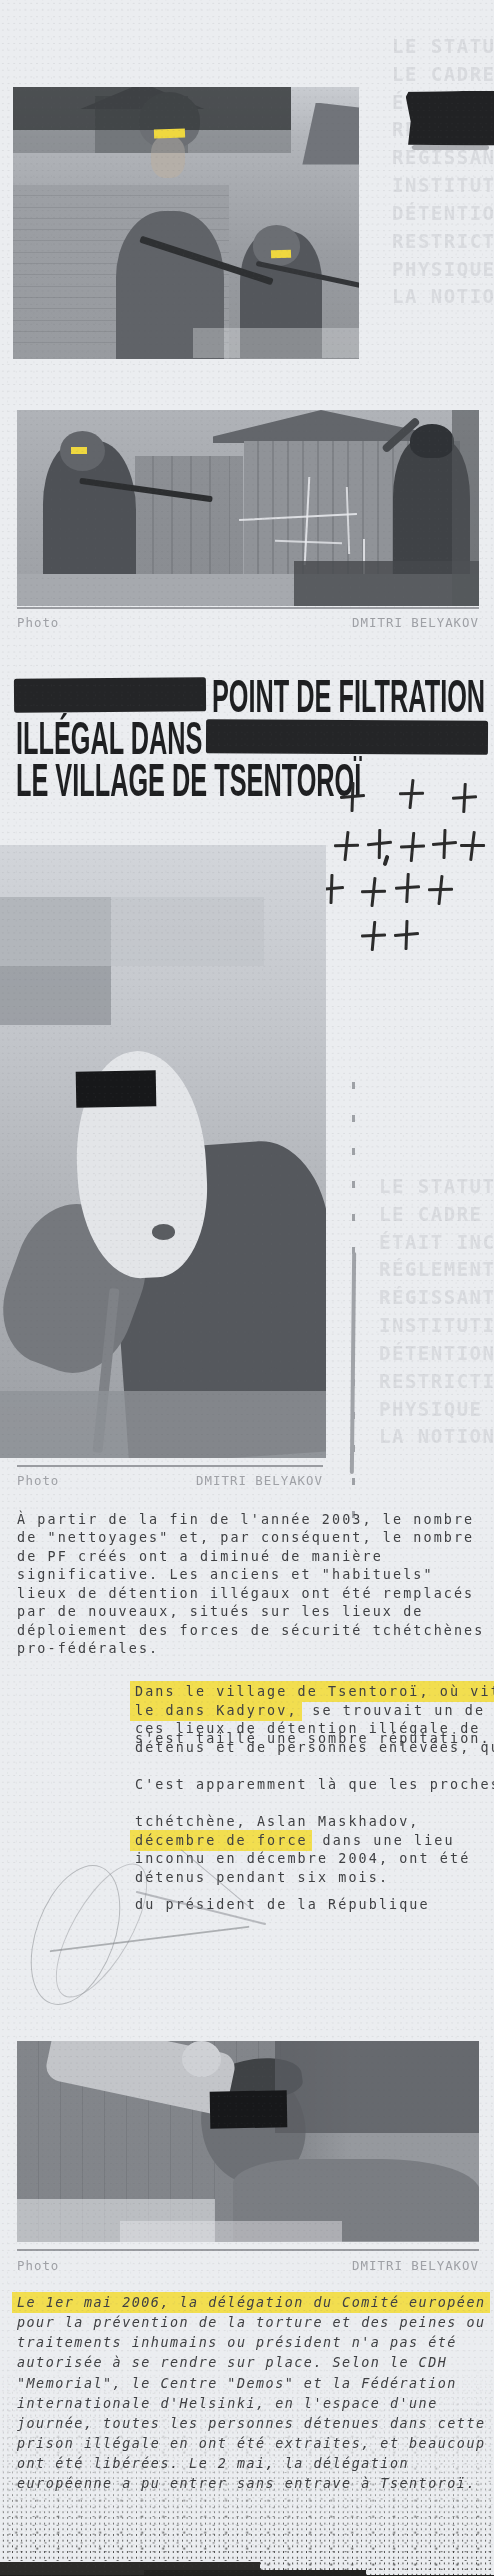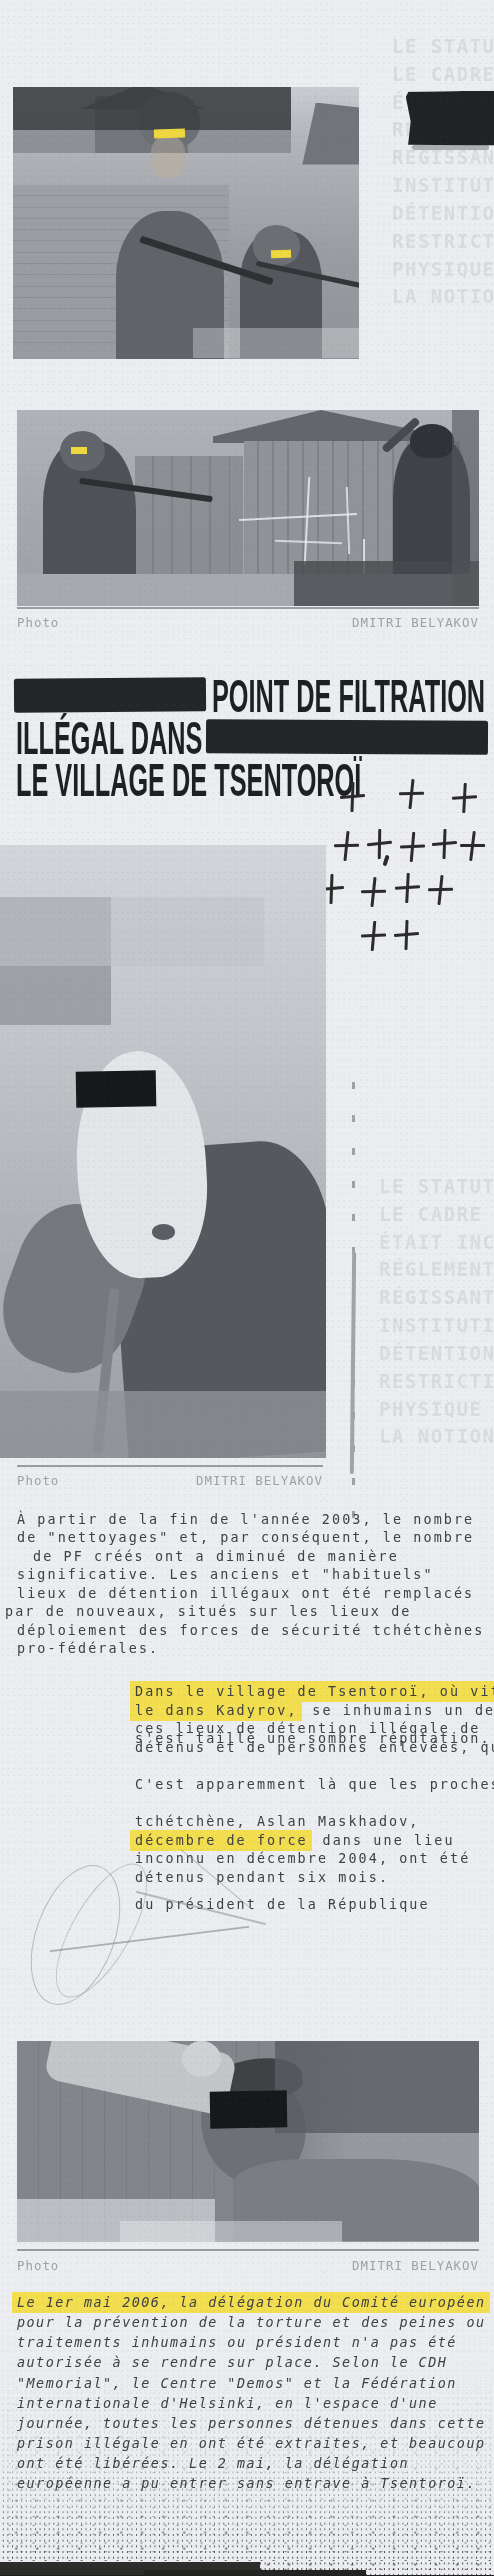--- a/index.html
+++ b/index.html
@@ -228,31 +228,31 @@
     <span class="ghost-line" style="top:250px">LA NOTION</span>
   </div>
 
   <div class="rule" style="left:17px;top:1465px;width:306px;"></div>
   <div class="cap" style="left:17px;top:1473px;">Photo</div>
   <div class="cap cap-r" style="left:117px;top:1473px;width:206px;">DMITRI BELYAKOV</div>
 
   <div>
     <div class="bline" style="left:17px;top:1511px">À partir de la fin de l'année 2003, le nombre</div>
     <div class="bline" style="left:17px;top:1529px">de "nettoyages" et, par conséquent, le nombre</div>
-    <div class="bline" style="left:33px;top:1548px">de PF créés ont a diminué de manière</div>
+    <div class="bline" style="left:17px;top:1548px">de PF créés ont a diminué de manière</div>
     <div class="bline" style="left:17px;top:1566px">significative. Les anciens et "habituels"</div>
     <div class="bline" style="left:17px;top:1585px">lieux de détention illégaux ont été remplacés</div>
-    <div class="bline" style="left:5px;top:1603px">par de nouveaux, situés sur les lieux de</div>
+    <div class="bline" style="left:17px;top:1603px">par de nouveaux, situés sur les lieux de</div>
     <div class="bline" style="left:17px;top:1622px">déploiement des forces de sécurité tchétchènes</div>
     <div class="bline" style="left:17px;top:1640px">pro-fédérales.</div>
   </div>
 
   <div>
     <div class="bline" style="left:135px;top:1683px"><span class="hl">Dans le village de Tsentoroï, où vit</span></div>
-    <div class="bline" style="left:135px;top:1702px"><span class="hl2">le dans Kadyrov,</span><span> se inhumains un de</span></div>
+    <div class="bline" style="left:135px;top:1702px"><span class="hl2">le dans Kadyrov,</span><span> se trouvait un de</span></div>
     <div class="bline" style="left:135px;top:1720px">ces lieux de détention illégale de</div>
     <div class="bline" style="left:135px;top:1739px">détenus et de personnes enlevées, qui</div>
     <div class="bline" style="left:135px;top:1730px">s'est taillé une sombre réputation.</div>
     <div class="bline" style="left:135px;top:1776px">C'est apparemment là que les proches</div>
     <div class="bline" style="left:135px;top:1896px">du président de la République</div>
     <div class="bline" style="left:135px;top:1813px">tchétchène, Aslan Maskhadov,</div>
     <div class="bline" style="left:135px;top:1832px"><span class="hl2">décembre de force</span><span> dans une lieu</span></div>
     <div class="bline" style="left:135px;top:1850px">inconnu en décembre 2004, ont été</div>
     <div class="bline" style="left:135px;top:1869px">détenus pendant six mois.</div>
   </div>

